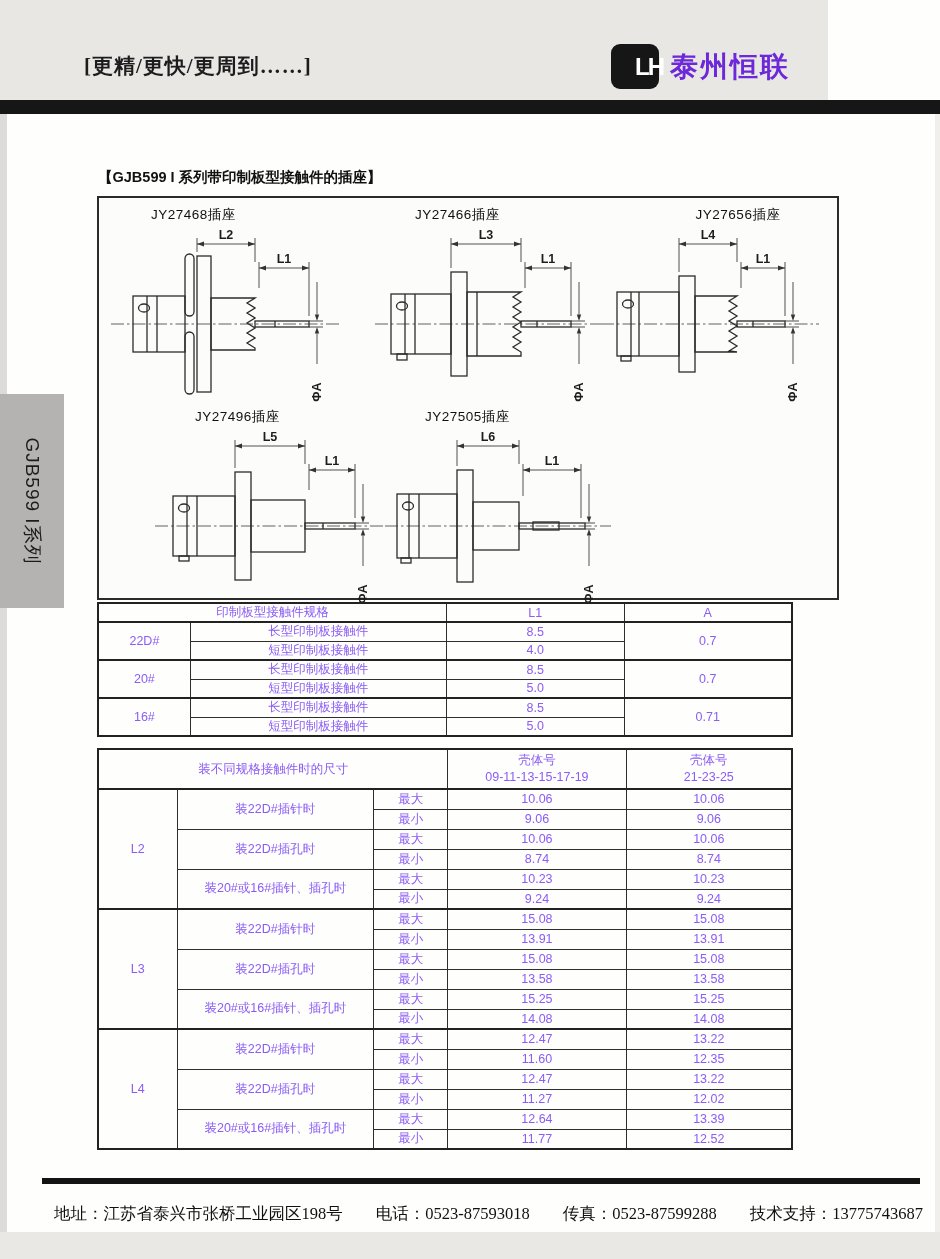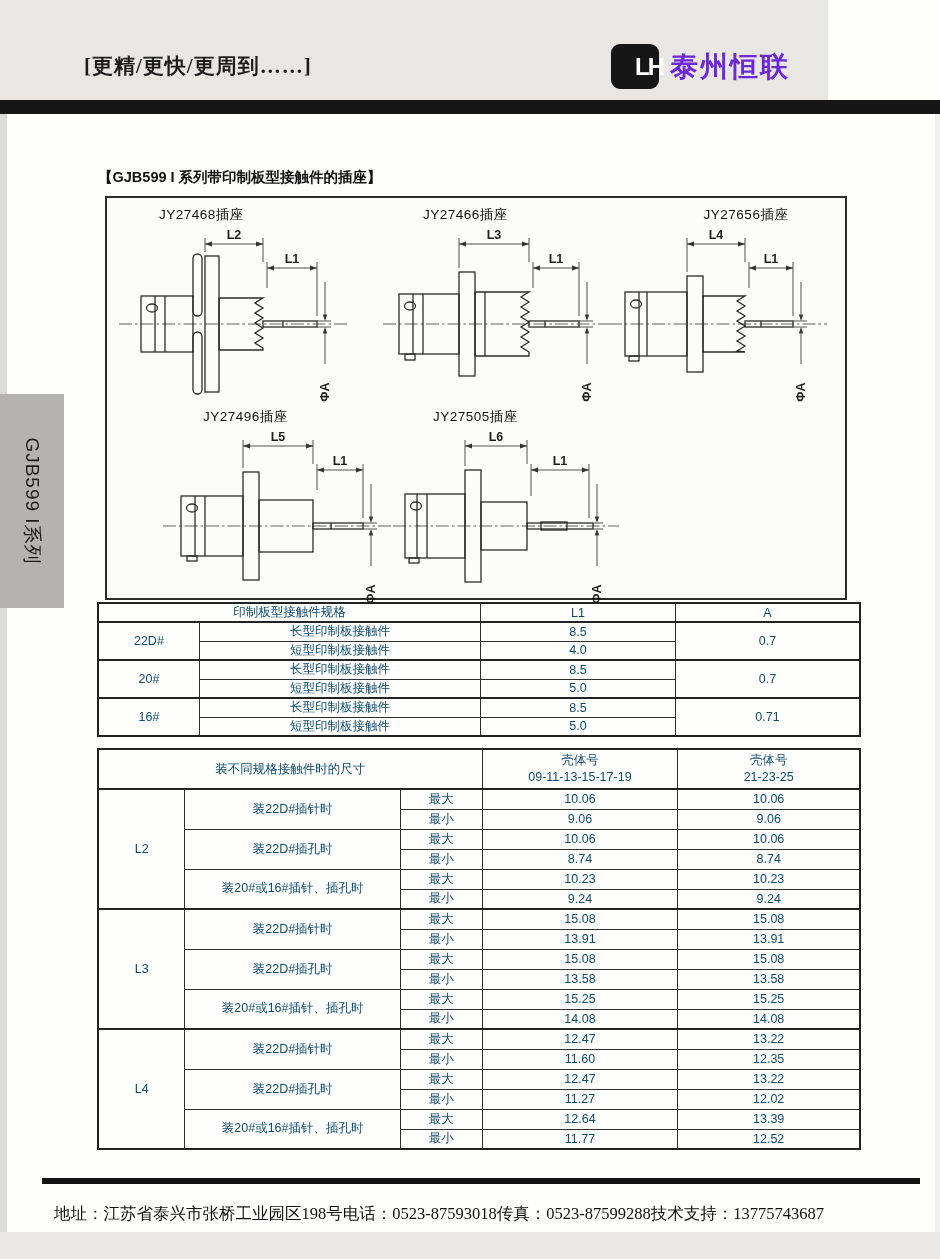--- a/index.html
+++ b/index.html
@@ -24,55 +24,55 @@
 
   
   .side-tab { position:absolute; left:0; top:394px; width:64px; height:214px; background:#b4b3b1;
               display:flex; align-items:center; justify-content:center; }
   .side-tab span { transform:rotate(90deg); white-space:nowrap; font-size:19px; color:#1c1c1c; letter-spacing:1px; }
 
   .page-title { position:absolute; left:98px; top:168px; font-size:14.5px; font-weight:bold; color:#111; }
 
   
   .diagram-box { position:absolute; left:97px; top:196px; width:742px; height:404px;
-                 border:2px solid #2b2b2b; background:#fcfcfa;margin-left:8px; }
+                 border:2px solid #2b2b2b; background:#fcfcfa; }
   .diagram { position:absolute; }
   .d1 { left:8px;   top:4px; }
   .d2 { left:272px; top:4px; }
   .d3 { left:498px; top:4px;text-align:center; }
   .d4 { left:52px;  top:206px; }
   .d5 { left:282px; top:206px; }
   .dtitle { font-size:13.5px; color:#111; margin:4px 0 0 44px; letter-spacing:0.5px; }
   svg.cdraw { display:block; }
   .cl  { stroke:#3a3a3a; stroke-width:0.8; stroke-dasharray:13 3 2.5 3; fill:none; }
   .sh  { stroke:#2b2b2b; stroke-width:1.3; fill:none; }
   .dm  { stroke:#333; stroke-width:0.85; fill:none; }
   .ar  { fill:#333; stroke:none; }
   .dimtxt { font-family:"Liberation Sans", sans-serif; font-size:12.5px; font-weight:bold;
             fill:#1d1d1d; text-anchor:middle; }
 
   
-  table { border-collapse:collapse; table-layout:fixed; position:absolute; left:97px; width:764px;
-          font-size:12.5px; color:#0c4a6e; }
+  table { border-collapse:collapse; table-layout:fixed; position:absolute; left:97px; width:696px;
+          font-size:12.5px; color:#8b5cf6; }
   th, td { border:1px solid #2e2e2e; text-align:center; vertical-align:middle;
            font-weight:normal; padding:0 2px; overflow:hidden; white-space:nowrap; }
   .t1 { top:602px; }
   .t1 tr { height:19px; }
   .t2 { top:748px;padding-left:8px; }
   .t2 tr { height:20px; }
   .t2 tr.head { height:40px; }
   table { border:2px solid #222; }
   tr.head th { border-bottom:2px solid #222; }
   tr.grp td { border-top:2px solid #222; }
   tr.sub td { border-top:1.5px solid #222; }
   .shellhdr div { line-height:17px; }
 
   
   .footer-rule { position:absolute; left:42px; top:1178px; width:878px; height:6px; background:#131313; }
-  .footer { position:absolute; left:54px; top:1203px; width:870px; display:flex; 
+  .footer { position:absolute; left:54px; top:1203px; width:870px; display:flex; gap:33px;
             font-family:"Liberation Serif", serif; font-size:16.5px; color:#101010; white-space:nowrap; }
 </style>
 </head>
 <body>
 
 <div class="page">
 
   <div class="edge-left"></div>
   <div class="edge-right"></div>
   <div class="edge-bottom"></div>

